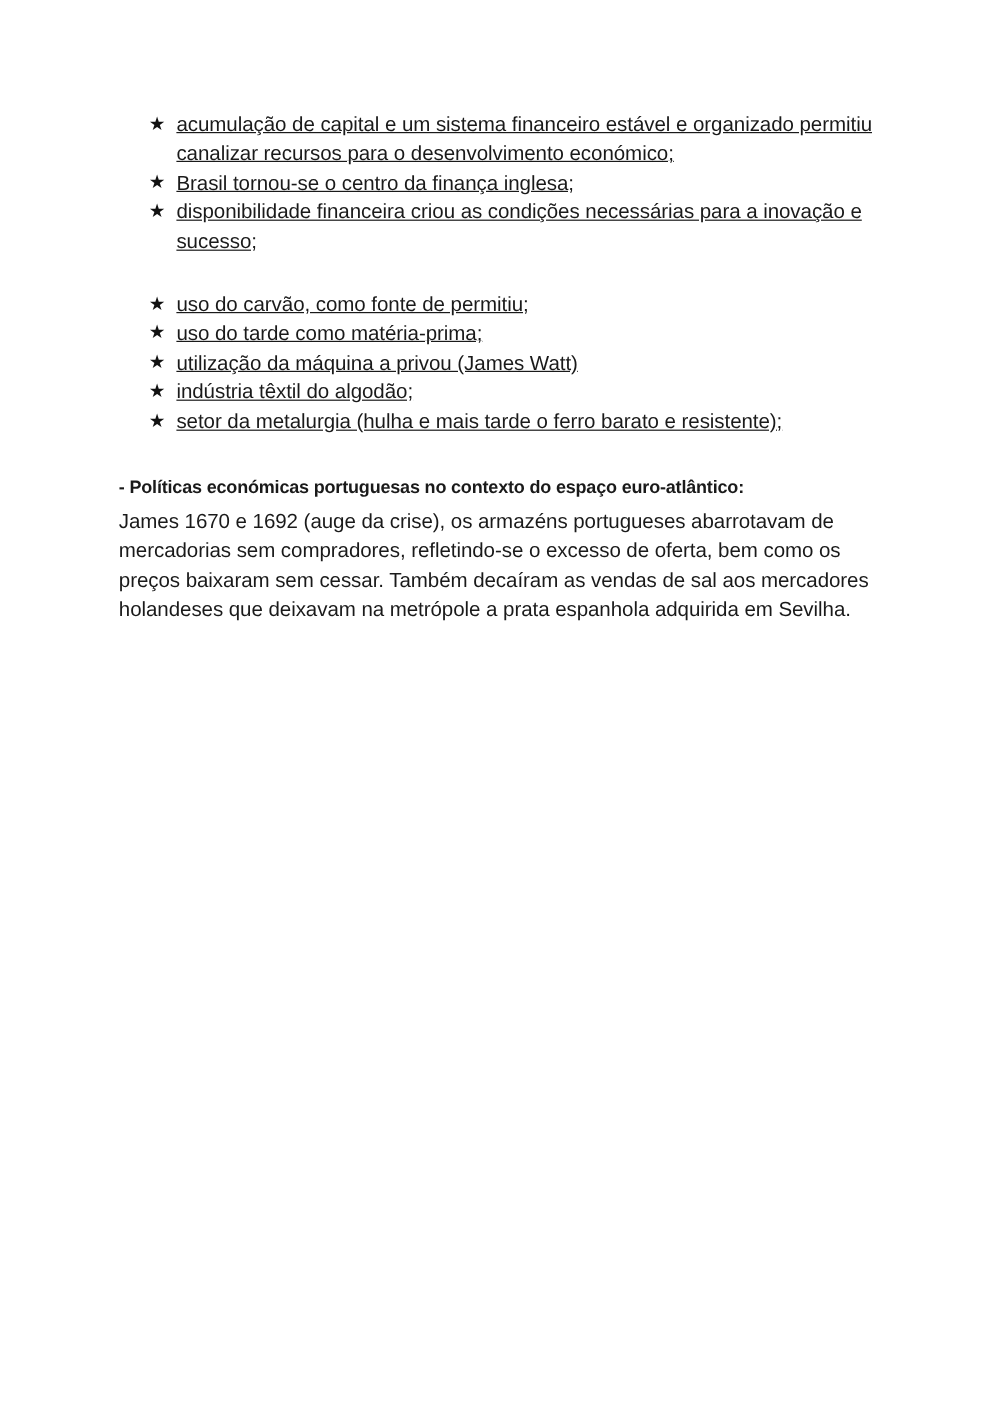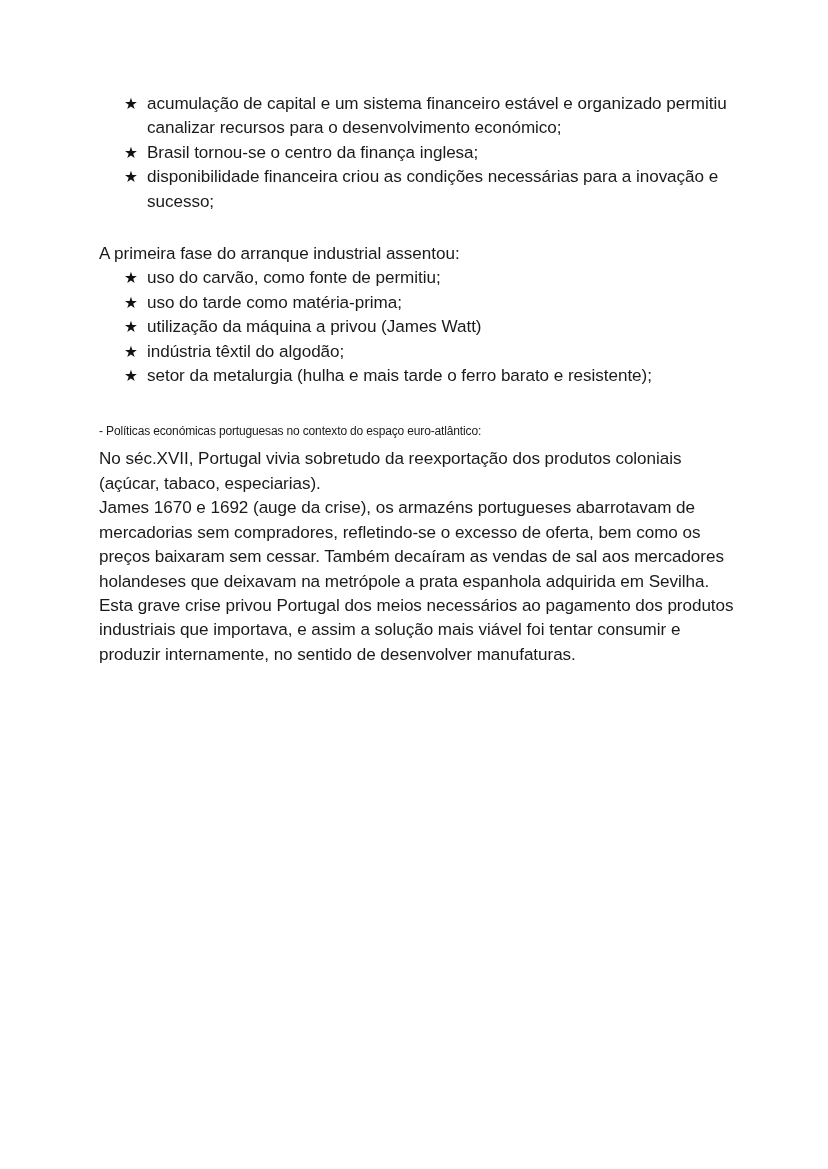--- a/index.html
+++ b/index.html
@@ -48,39 +48,40 @@
     left: 25px;
     top: 0;
     width: 18px;
     font-size: 15.5px;
     line-height: 24.4px;
     color: #111111;
     text-align: left;
   }
   ul.bullet-list > li .li-text {
     display: block;
+    text-decoration: underline;
   }
 
   
   p.para {
     margin: 0;
   }
 
   .intro-line {
     margin: 0;
   }
 
   
   .block-gap-lg { height: 28px; }
   .block-gap-md { height: 27px; }
 
   
   .section-heading {
-    font-weight: normal;
-    font-size: 12px;
+    font-weight: bold;
+    font-size: 15px;
     line-height: 32px;
     letter-spacing: -0.15px;
     margin: 0;
     max-width: 540px;
   }
 
   .strong-inline {
     font-weight: normal;
   }
 
@@ -102,21 +103,20 @@
         <span class="li-text">Brasil tornou-se o centro da finança inglesa;</span>
       </li>
       <li>
         <span class="star-icon">★</span>
         <span class="li-text">disponibilidade financeira criou as condições necessárias para a inovação e sucesso;</span>
       </li>
     </ul>
 
     <div class="block-gap-lg"></div>
 
-    <p class="para intro-line">A primeira fase do arranque industrial assentou:</p>
     <ul class="bullet-list">
       <li>
         <span class="star-icon">★</span>
         <span class="li-text">uso do carvão, como fonte de permitiu;</span>
       </li>
       <li>
         <span class="star-icon">★</span>
         <span class="li-text">uso do tarde como matéria-prima;</span>
       </li>
       <li>
@@ -131,21 +131,19 @@
         <span class="star-icon">★</span>
         <span class="li-text">setor da metalurgia (hulha e mais tarde o ferro barato e resistente);</span>
       </li>
     </ul>
 
     <div class="block-gap-md"></div>
 
     <h2 class="section-heading">- Políticas económicas portuguesas no contexto do espaço euro-atlântico:</h2>
 
     <div class="para-group">
-      <p class="para">No séc.XVII, Portugal vivia sobretudo da reexportação dos produtos coloniais (açúcar, tabaco, especiarias).</p>
 
       <p class="para"><span>James </span><span class="strong-inline">1670 e 1692</span><span> (auge da crise), os armazéns portugueses abarrotavam de mercadorias sem compradores, refletindo-se o excesso de oferta, bem como os preços baixaram sem cessar. Também decaíram as vendas de sal aos mercadores holandeses que deixavam na metrópole a prata espanhola adquirida em Sevilha.</span></p>
 
-      <p class="para">Esta grave crise privou Portugal dos meios necessários ao pagamento dos produtos industriais que importava, e assim a solução mais viável foi tentar consumir e produzir internamente, no sentido de desenvolver manufaturas.</p>
     </div>
 
   </div>
 </div>
 
 </body></html>

